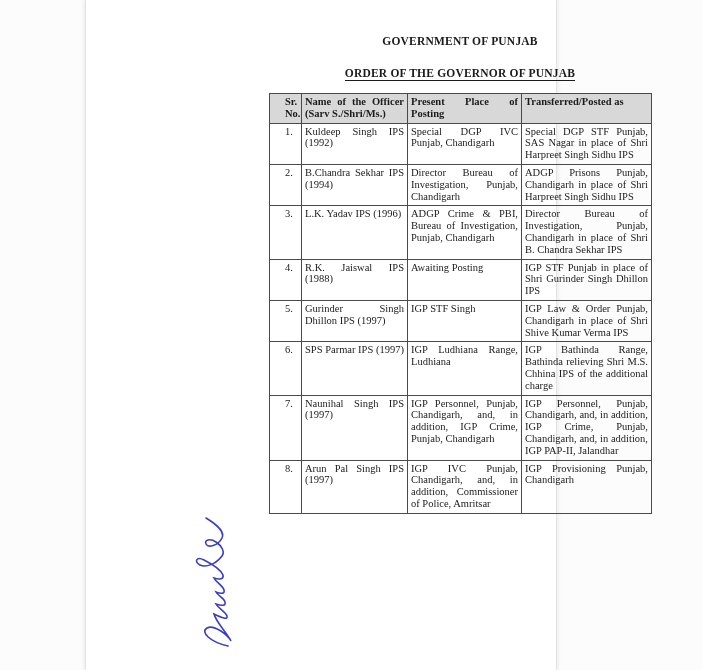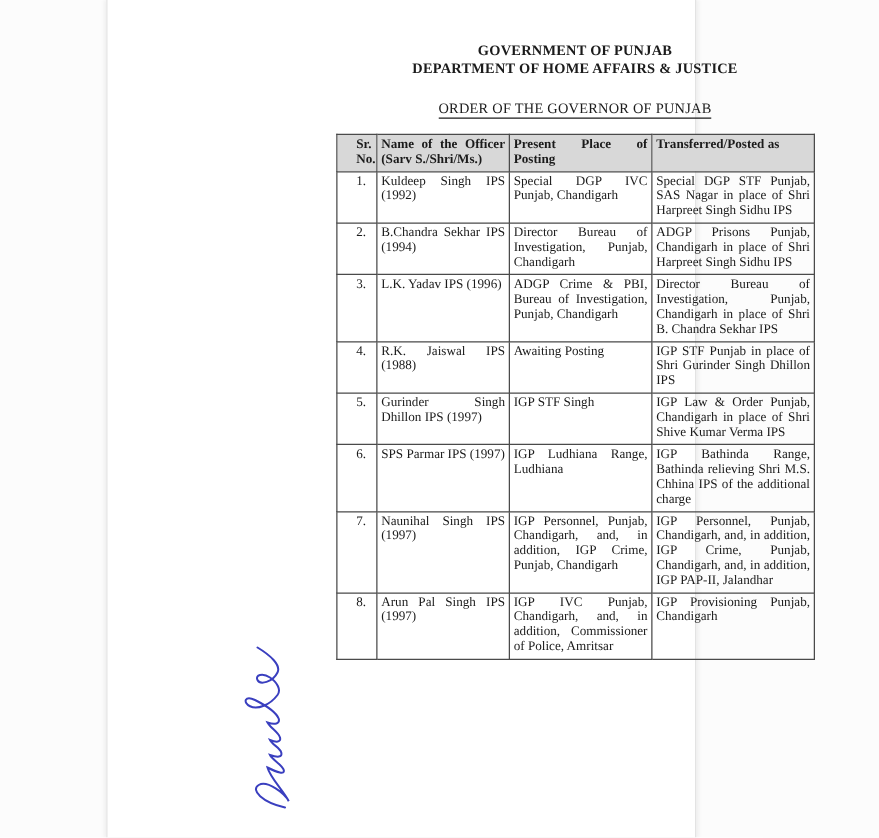--- a/index.html
+++ b/index.html
@@ -31,21 +31,21 @@
     font-size: 11.5px;
     line-height: 14px;
     letter-spacing: 0.2px;
   }
   .order-title-wrap {
     margin-top: 15px;
     text-align: center;
   }
   .order-title {
     display: inline-block;
-    font-weight: normal;
+    font-weight: bold;
     font-size: 11.5px;
     letter-spacing: 0.2px;
     border-bottom: 1.5px solid #1b1b1b;
     padding-bottom: 1px;
   }
   .intro {
     margin: 9px 0 0 0;
     font-size: 11.2px;
     line-height: 18px;
     text-align: justify;
@@ -90,21 +90,20 @@
   <div class="signature-anchor">
     <svg width="140" height="46" viewBox="0 0 140 46">
       <path d="M6,34 C10,16 20,6 24,13 C28,20 17,34 11,37 C19,33 30,22 38,20 C34,28 32,34 36,33 C40,32 44,24 48,22 C46,28 46,32 50,31 C54,30 56,24 60,22 C58,27 58,31 62,30 C66,29 70,22 74,20 C72,26 73,30 77,29 C82,27 88,18 92,10 C96,2 90,0 87,6 C84,12 88,22 96,28 C100,31 106,28 110,22 C114,16 112,10 108,12 C104,14 106,24 114,28 C120,31 128,22 134,12" stroke="#3a3fbf" stroke-width="1.6" fill="none" stroke-linecap="round"></path>
     </svg>
   </div>
 
   <div class="content">
 
     <div class="doc-header">
       <div>GOVERNMENT OF PUNJAB</div>
-      <div>DEPARTMENT OF HOME AFFAIRS &amp; JUSTICE</div>
     </div>
 
     <div class="order-title-wrap">
       <span class="order-title">ORDER OF THE GOVERNOR OF PUNJAB</span>
     </div>
 
 
     <table class="order-table">
       <colgroup>
         <col style="width:32px">

